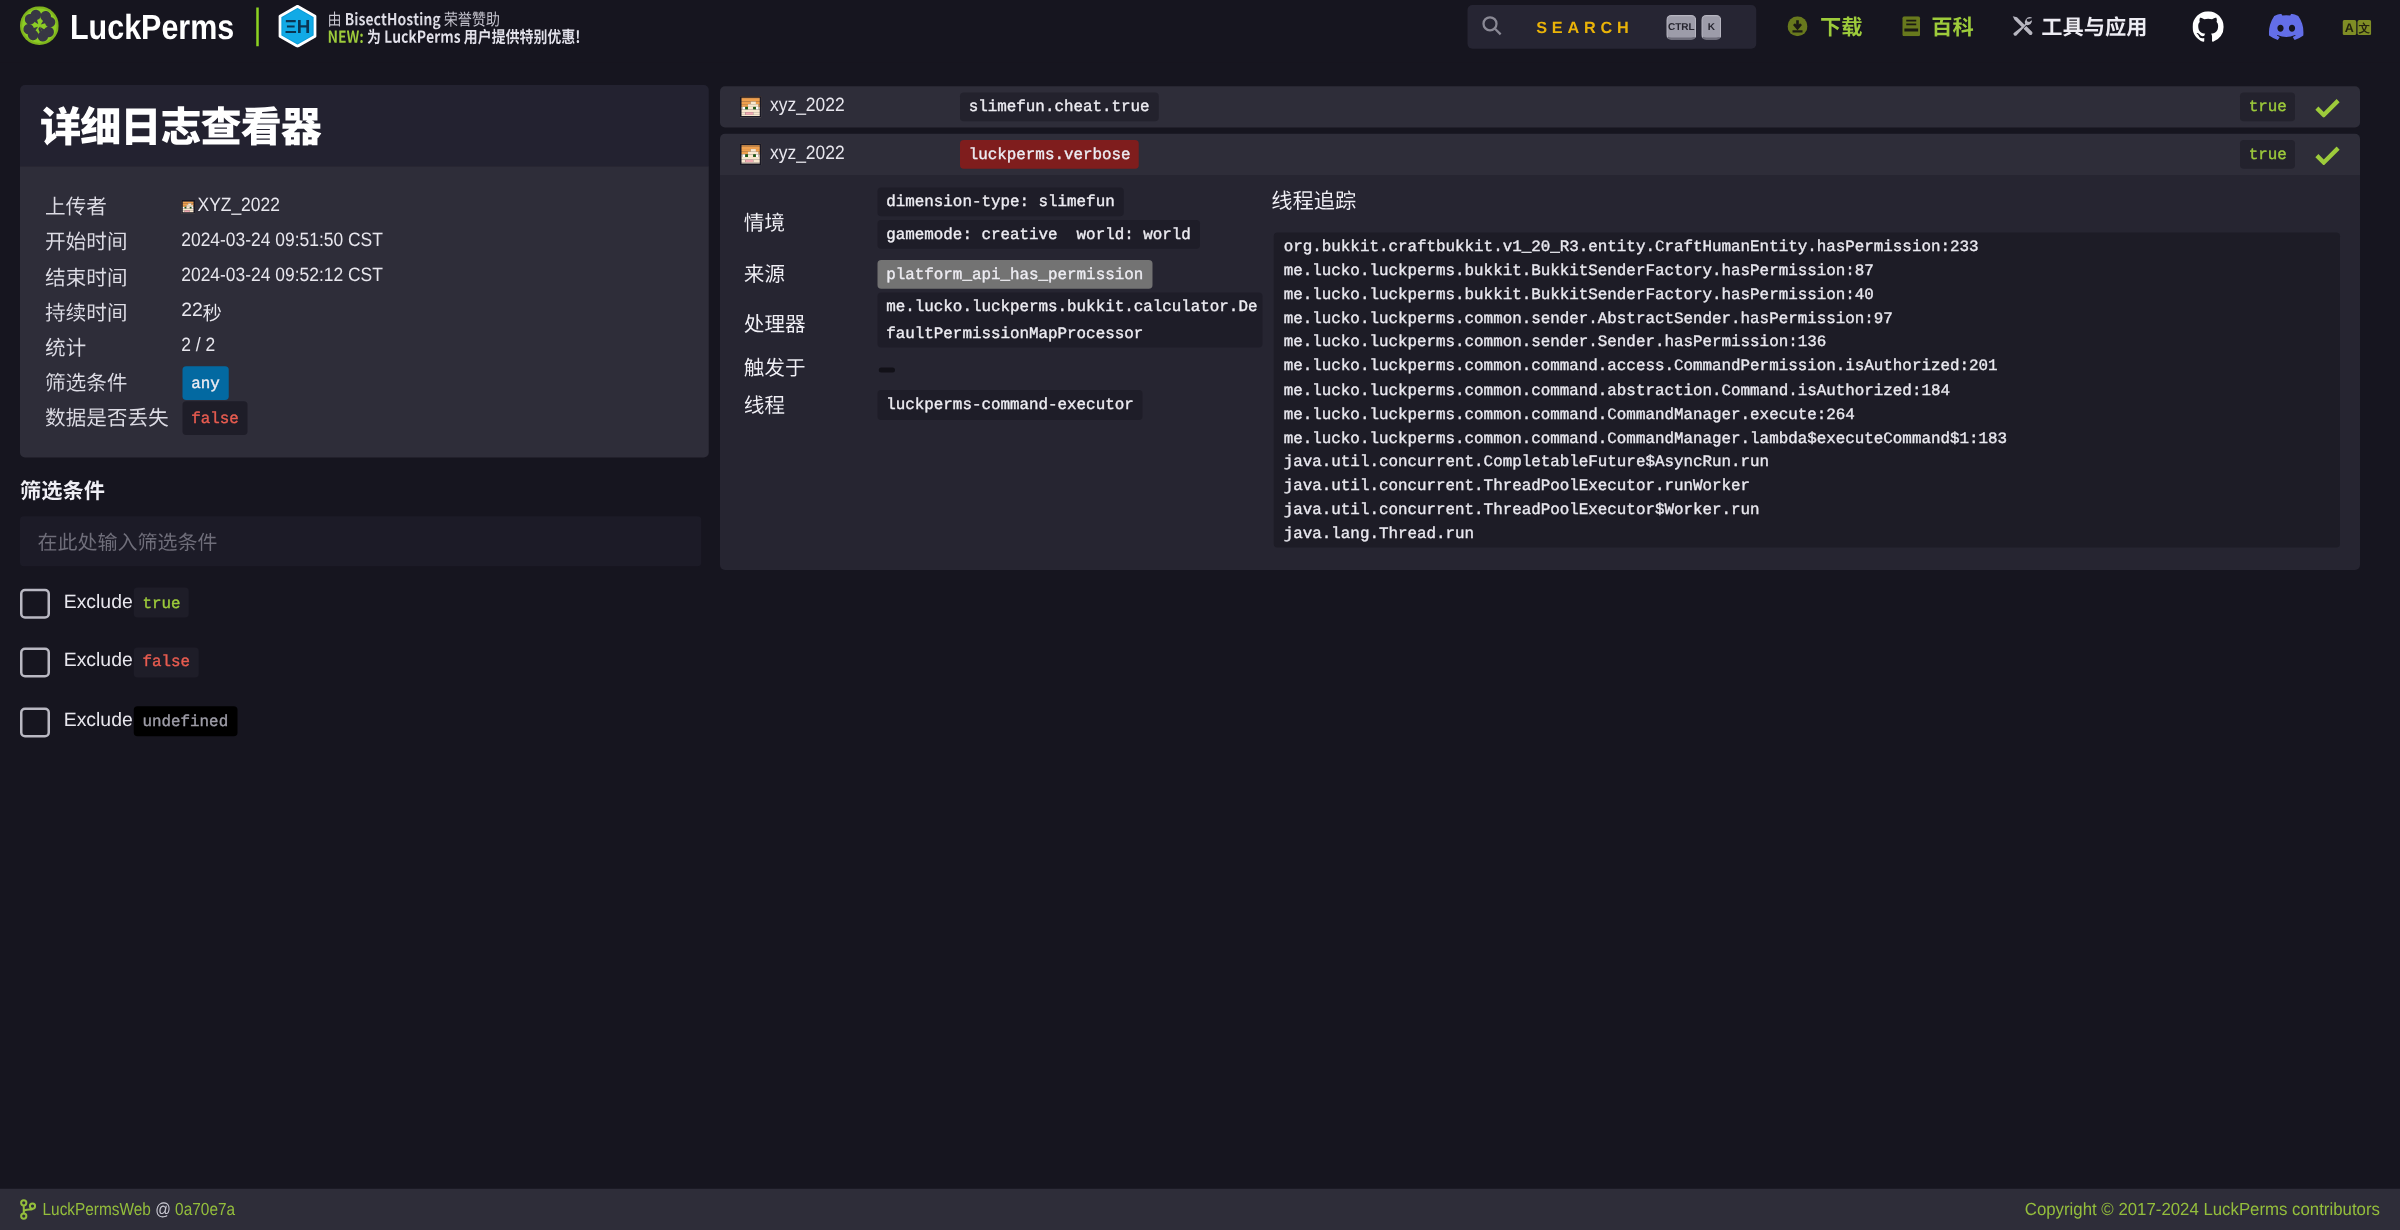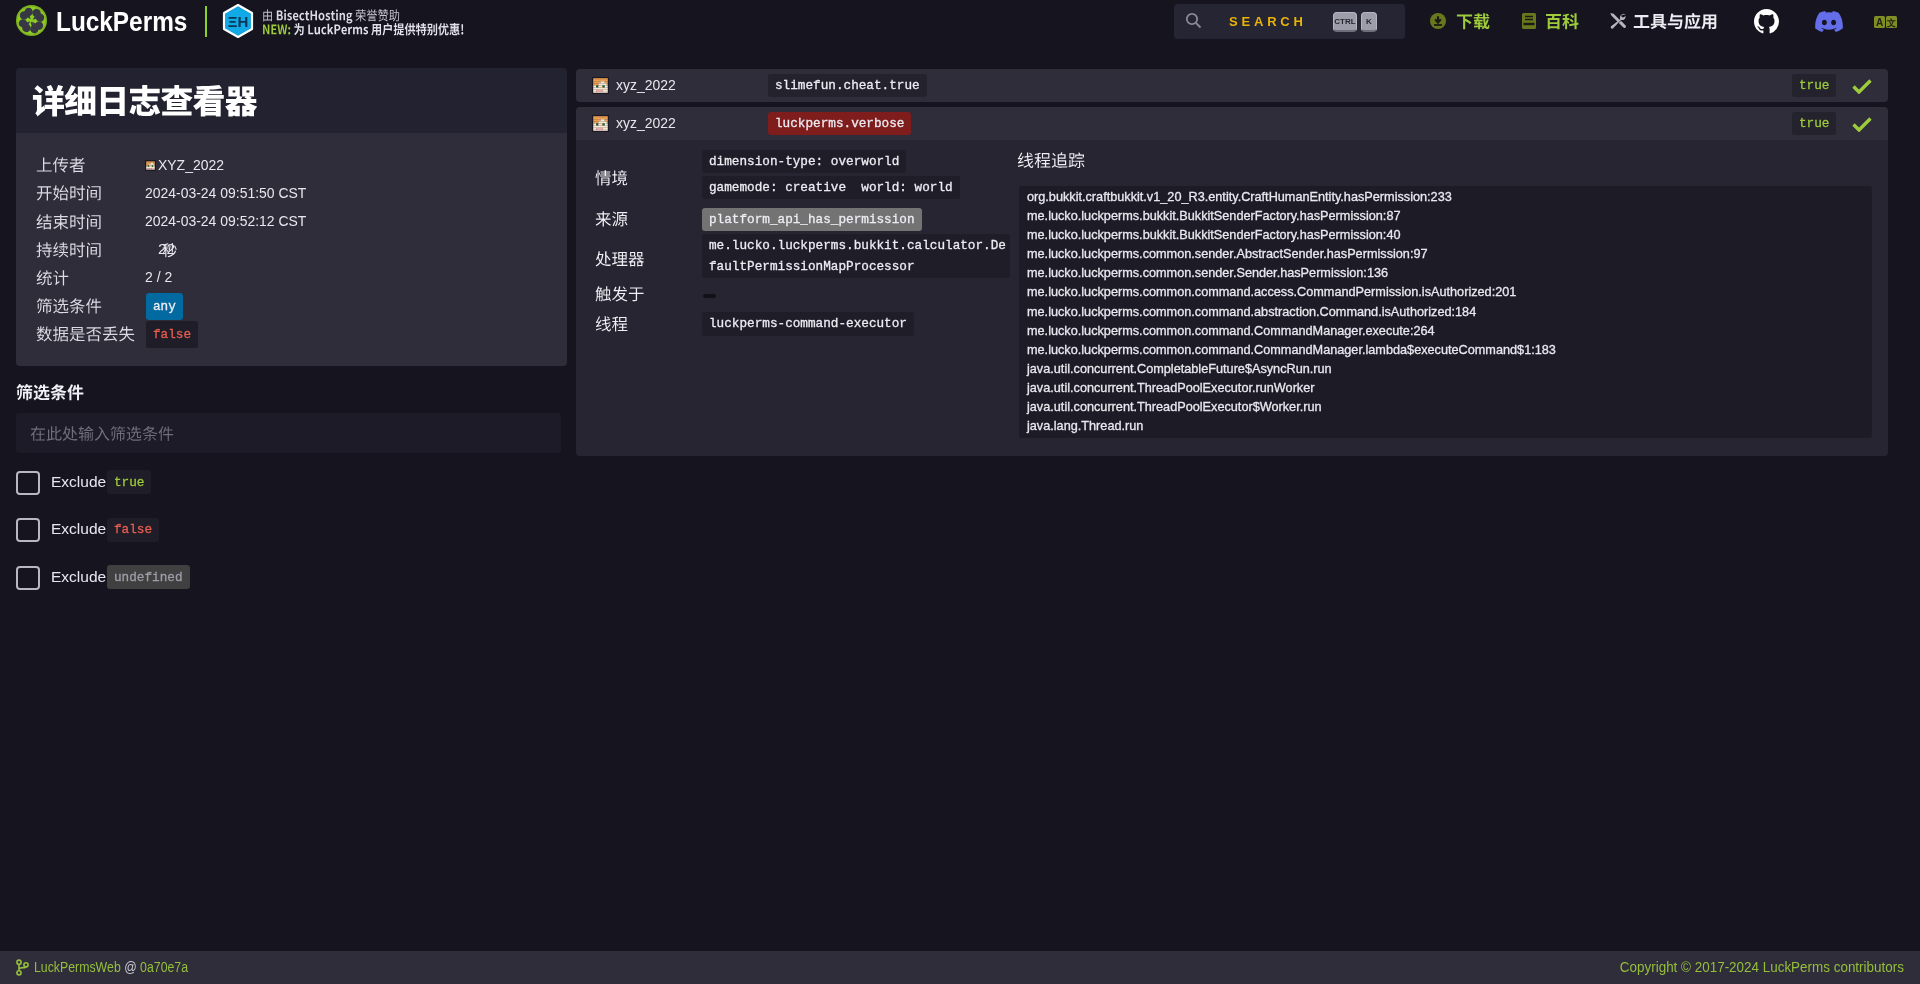--- a/index.html
+++ b/index.html
@@ -1,17 +1,17 @@
 <!DOCTYPE html>
 <html><head><meta charset="utf-8">
 <style>
 *{margin:0;padding:0;box-sizing:border-box}
 html,body{width:1920px;height:984px;background:#16151f;font-family:"Liberation Sans",sans-serif;overflow:hidden;position:relative}
 .abs{position:absolute}
-.mono{font-family:Liberation Sans, sans-serif;-webkit-text-stroke:0.3px;font-size:12.7px}
+.mono{font-family:Liberation Mono, monospace;-webkit-text-stroke:0.3px;font-size:12.7px}
 .chip{position:absolute;border-radius:3px;font-family:"Liberation Mono",monospace;-webkit-text-stroke:0.3px;font-size:12.7px;color:#edecf2;display:flex;align-items:center;padding:0 7px}
 </style></head>
 <body>
 
 <div class="abs" style="left:0;top:0;width:1920px;height:50px;background:#16151f"></div>
 <svg class="abs" style="left:16px;top:5px" width="31" height="31" viewBox="0 0 31 31">
 <circle cx="15.5" cy="15.5" r="15.5" fill="#7fb31d"></circle>
 <circle cx="15.5" cy="15.5" r="13.8" fill="#8ccc25"></circle>
 <g fill="#383744" transform="rotate(8 15.5 15.5)">
 <g>
@@ -123,42 +123,42 @@
     </svg></div>
 <div class="abs" style="left:145px;top:268.3px;font-size:15.5px;color:#e8e7ee;transform:scaleX(.9);transform-origin:left;white-space:nowrap">2 / 2</div>
 <div style="position:absolute;left:36px;top:293.2px;line-height:0;"><svg width="66.0" height="23.9" viewBox="0 0 66.0 23.9" style="">
       <path fill="#dcdbe4" d="M4.3 9.5V13.2C4.3 15.4 4.1 17.8 1.6 19.6C1.9 19.8 2.3 20.2 2.4 20.4C5.1 18.4 5.5 15.8 5.5 13.2V9.5ZM1.7 10.4V15.7H2.8V10.4ZM7 12.2V18.9H8.2V13.3H10.3V20.4H11.5V13.3H13.7V17.6C13.7 17.7 13.7 17.8 13.5 17.8C13.3 17.8 12.8 17.8 12.2 17.8C12.4 18.1 12.5 18.6 12.6 18.9C13.4 18.9 14 18.9 14.4 18.7C14.8 18.5 14.9 18.2 14.9 17.6V12.2H11.5V10.8H15.6V9.8H6.5V10.8H10.3V12.2ZM3.4 5.2C2.8 6.6 1.9 7.9 0.7 8.8C1 9 1.6 9.3 1.8 9.4C2.4 8.9 3 8.2 3.5 7.5H4.4C4.8 8.1 5.1 8.8 5.3 9.3L6.4 8.9C6.3 8.5 6 8 5.7 7.5H8.1V6.5H4C4.2 6.2 4.4 5.8 4.5 5.4ZM9.8 5.2C9.4 6.5 8.6 7.7 7.6 8.6C7.9 8.7 8.4 9.1 8.6 9.3C9.1 8.8 9.6 8.2 10 7.5H11.3C11.7 8 12.2 8.8 12.4 9.3L13.5 8.8C13.3 8.4 13 7.9 12.6 7.5H15.6V6.5H10.5C10.7 6.2 10.9 5.8 11 5.4Z M17.5 6.5C18.5 7.3 19.6 8.4 20.1 9.2L21.1 8.5C20.6 7.7 19.4 6.6 18.4 5.8ZM23.9 5.7C23.5 7.2 22.8 8.7 21.9 9.6C22.2 9.8 22.7 10.1 22.9 10.3C23.3 9.8 23.7 9.2 24 8.6H26.4V11H21.8V12.1H24.8C24.5 14.3 23.8 15.8 21.3 16.7C21.6 17 22 17.4 22.1 17.7C24.9 16.6 25.7 14.7 26 12.1H27.7V15.9C27.7 17.2 28 17.6 29.2 17.6C29.5 17.6 30.6 17.6 30.8 17.6C31.9 17.6 32.2 17 32.3 14.9C32 14.9 31.5 14.7 31.2 14.4C31.2 16.2 31.1 16.4 30.7 16.4C30.5 16.4 29.6 16.4 29.4 16.4C29 16.4 28.9 16.4 28.9 15.9V12.1H32.2V11H27.7V8.6H31.5V7.5H27.7V5.3H26.4V7.5H24.5C24.7 7 24.9 6.5 25 6ZM20.6 11.6H17.4V12.7H19.5V17.7C18.7 18.1 18 18.7 17.2 19.3L18.1 20.4C19 19.4 19.9 18.5 20.5 18.5C20.9 18.5 21.4 19 22 19.4C23.1 20.1 24.5 20.2 26.4 20.2C28 20.2 30.8 20.1 32.1 20.1C32.1 19.7 32.3 19.1 32.4 18.8C30.8 18.9 28.3 19.1 26.4 19.1C24.7 19.1 23.3 19 22.3 18.3C21.5 17.9 21.1 17.5 20.6 17.5Z M38 16.1C37.2 17.1 35.7 18.3 34.6 18.9C34.8 19.1 35.2 19.5 35.4 19.8C36.5 19.1 38.1 17.7 38.9 16.5ZM43.4 16.7C44.5 17.6 45.9 19 46.5 19.9L47.4 19.2C46.8 18.3 45.4 17 44.3 16.1ZM44 7.8C43.3 8.7 42.4 9.4 41.3 10.1C40.2 9.4 39.4 8.7 38.7 7.9L38.7 7.8ZM39.2 5.2C38.4 6.7 36.7 8.4 34.2 9.6C34.5 9.8 34.9 10.2 35.1 10.5C36.2 10 37.1 9.3 37.9 8.7C38.5 9.4 39.3 10.1 40.1 10.7C38.1 11.6 35.8 12.2 33.6 12.5C33.8 12.8 34.1 13.3 34.2 13.6C36.6 13.2 39.1 12.5 41.3 11.4C43.2 12.4 45.6 13.1 48.2 13.5C48.3 13.2 48.6 12.7 48.9 12.4C46.5 12.1 44.3 11.5 42.5 10.7C43.9 9.8 45.1 8.6 45.9 7.2L45.1 6.7L44.8 6.8H39.7C40 6.3 40.3 5.9 40.6 5.5ZM40.6 12.6V14.4H35.4V15.5H40.6V19.1C40.6 19.2 40.5 19.3 40.4 19.3C40.2 19.3 39.5 19.3 38.9 19.3C39.1 19.6 39.2 20 39.3 20.4C40.2 20.4 40.9 20.4 41.3 20.2C41.7 20 41.9 19.7 41.9 19.1V15.5H47.1V14.4H41.9V12.6Z M54.7 13.5V14.7H59.5V20.4H60.7V14.7H65.2V13.5H60.7V9.8H64.5V8.6H60.7V5.4H59.5V8.6H57.3C57.5 7.9 57.7 7.1 57.8 6.3L56.6 6.1C56.2 8.2 55.6 10.4 54.6 11.7C54.9 11.9 55.4 12.2 55.7 12.4C56.1 11.7 56.5 10.8 56.9 9.8H59.5V13.5ZM53.9 5.3C53 7.8 51.6 10.3 50 11.9C50.2 12.2 50.6 12.8 50.7 13.1C51.3 12.5 51.8 11.9 52.3 11.2V20.4H53.4V9.2C54.1 8.1 54.6 6.9 55.1 5.7Z"></path>
     </svg></div>
 <div style="position:absolute;left:36px;top:321.4px;line-height:0;"><svg width="99.0" height="23.9" viewBox="0 0 99.0 23.9" style="">
       <path fill="#dcdbe4" d="M7.3 5.6C7 6.2 6.5 7.2 6.1 7.7L6.9 8.1C7.3 7.6 7.9 6.8 8.3 6ZM1.5 6C1.9 6.7 2.3 7.6 2.5 8.2L3.4 7.8C3.3 7.2 2.8 6.3 2.4 5.7ZM6.8 14.8C6.4 15.7 5.9 16.4 5.2 17C4.6 16.7 4 16.4 3.3 16.1C3.6 15.7 3.8 15.3 4.1 14.8ZM1.8 16.6C2.6 16.9 3.5 17.3 4.4 17.7C3.3 18.5 2 19 0.7 19.3C0.9 19.6 1.2 20 1.3 20.3C2.8 19.9 4.2 19.2 5.4 18.3C5.9 18.6 6.4 18.9 6.8 19.2L7.6 18.4C7.2 18.1 6.7 17.8 6.2 17.5C7.1 16.6 7.8 15.4 8.2 14L7.5 13.7L7.3 13.8H4.6L5 12.9L3.8 12.7C3.7 13 3.6 13.4 3.4 13.8H1.2V14.8H2.9C2.5 15.5 2.2 16.1 1.8 16.6ZM4.2 5.2V8.3H0.8V9.3H3.9C3.1 10.4 1.8 11.4 0.6 11.9C0.9 12.2 1.2 12.6 1.3 12.9C2.3 12.3 3.4 11.4 4.2 10.4V12.4H5.4V10.2C6.2 10.8 7.2 11.5 7.6 11.9L8.3 11C7.9 10.8 6.5 9.8 5.6 9.3H8.8V8.3H5.4V5.2ZM10.4 5.4C10 8.3 9.2 11 7.9 12.8C8.2 12.9 8.7 13.3 8.9 13.5C9.3 12.9 9.7 12.2 10 11.4C10.4 13 10.8 14.5 11.5 15.8C10.5 17.4 9.2 18.6 7.4 19.5C7.7 19.7 8 20.2 8.1 20.5C9.8 19.6 11.1 18.4 12.1 17C12.9 18.4 13.9 19.5 15.2 20.3C15.4 20 15.8 19.5 16 19.3C14.7 18.6 13.6 17.4 12.7 15.8C13.6 14.1 14.2 12.1 14.5 9.6H15.6V8.4H10.9C11.2 7.5 11.4 6.5 11.5 5.6ZM13.3 9.6C13.1 11.5 12.7 13.1 12.1 14.5C11.5 13.1 11 11.4 10.7 9.6Z M24.5 15.2V20.4H25.6V19.8H30.7V20.4H31.8V15.2H28.6V13.1H32.3V12.1H28.6V10.2H31.7V6H23V10.9C23 13.6 22.9 17.2 21.2 19.7C21.4 19.8 21.9 20.2 22.2 20.4C23.5 18.4 24 15.6 24.2 13.1H27.4V15.2ZM24.2 7H30.5V9.2H24.2ZM24.2 10.2H27.4V12.1H24.2L24.2 10.9ZM25.6 18.7V16.2H30.7V18.7ZM19.3 5.3V8.6H17.2V9.7H19.3V13.3C18.4 13.6 17.6 13.8 17 14L17.3 15.2L19.3 14.6V18.9C19.3 19.1 19.2 19.2 19 19.2C18.8 19.2 18.1 19.2 17.4 19.2C17.6 19.5 17.7 20 17.8 20.3C18.8 20.3 19.5 20.3 19.8 20.1C20.3 19.9 20.4 19.5 20.4 18.9V14.2L22.3 13.6L22.1 12.5L20.4 13V9.7H22.3V8.6H20.4V5.3Z M36.9 9.1H45.5V10.4H36.9ZM36.9 6.9H45.5V8.2H36.9ZM35.7 5.9V11.4H46.7V5.9ZM36.8 14.2C36.4 16.6 35.3 18.4 33.6 19.6C33.9 19.8 34.3 20.2 34.5 20.4C35.6 19.7 36.5 18.6 37.1 17.3C38.4 19.6 40.6 20.1 43.9 20.1H48.4C48.5 19.7 48.7 19.2 48.9 18.9C48 18.9 44.6 18.9 44 18.9C43.3 18.9 42.6 18.9 42 18.8V16.6H47.5V15.5H42V13.6H48.6V12.5H34V13.6H40.8V18.6C39.3 18.3 38.3 17.5 37.6 16C37.8 15.5 37.9 14.9 38 14.3Z M59.1 9.8C61 10.6 63.2 11.9 64.4 12.9L65.3 11.9C64.1 11 61.8 9.7 59.9 9ZM52.4 14.2V20.4H53.7V19.6H61.9V20.4H63.2V14.2ZM53.7 18.5V15.3H61.9V18.5ZM50.6 6.2V7.4H57.9C56 9.4 53 11 50.1 11.9C50.4 12.2 50.8 12.8 51 13.1C53.1 12.3 55.3 11.1 57.1 9.7V13.7H58.4V8.6C58.8 8.2 59.2 7.8 59.6 7.4H64.9V6.2Z M79.4 5.3C76.8 6 71.9 6.3 67.8 6.5C68 6.8 68.1 7.3 68.2 7.6C69.9 7.6 71.8 7.5 73.6 7.4V9.4H68.3V10.6H73.6V12.8H67V14H72.4C71.2 15.6 69.7 17.2 69.2 17.6C68.7 18.1 68.4 18.4 68 18.5C68.1 18.8 68.3 19.5 68.4 19.7C69 19.5 69.9 19.4 79 18.7C79.4 19.3 79.7 19.9 80 20.4L81.2 19.8C80.5 18.4 79 16.4 77.6 14.9L76.5 15.4C77.1 16 77.7 16.9 78.3 17.7L70.3 18.2C71.5 17.1 72.7 15.7 73.8 14.2L73.2 14H81.5V12.8H74.9V10.6H80.2V9.4H74.9V7.3C76.9 7.1 78.9 6.8 80.4 6.4Z M90 5.2V8.1H86.9C87.2 7.4 87.5 6.6 87.7 5.7L86.4 5.5C85.8 7.7 84.8 9.9 83.5 11.3C83.8 11.5 84.4 11.8 84.7 12C85.3 11.3 85.8 10.4 86.3 9.4H90V10.4C90 11.1 90 11.9 89.9 12.7H83.4V13.9H89.6C88.9 16 87.2 18 83.2 19.4C83.5 19.6 83.8 20.1 84 20.4C88.2 19 90 16.8 90.8 14.4C92.1 17.5 94.2 19.5 97.7 20.4C97.9 20.1 98.2 19.6 98.5 19.3C95.2 18.5 93 16.7 91.8 13.9H98.1V12.7H91.2C91.3 11.9 91.3 11.1 91.3 10.4V9.4H96.7V8.1H91.3V5.2Z"></path>
     </svg></div>
 
 <div class="abs" style="left:158px;top:155.5px;font-size:15.5px;color:#e8e7ee;transform:scaleX(.9);transform-origin:left">XYZ_2022</div>
-<div class="abs" style="left:158px;top:240.1px;font-size:15.5px;color:#e8e7ee">22</div>
+<div class="abs" style="left:145px;top:240.1px;font-size:15.5px;color:#e8e7ee">22</div>
 <div style="position:absolute;left:162px;top:237.5px;line-height:0;"><svg width="15.5" height="22.5" viewBox="0 0 15.5 22.5" style="">
       <path fill="#e8e7ee" d="M7.6 7.6C7.4 9.3 7 11.1 6.4 12.3C6.7 12.4 7.2 12.6 7.4 12.8C8 11.5 8.4 9.6 8.7 7.8ZM12 7.7C12.7 9.1 13.5 10.8 13.7 12L14.8 11.6C14.5 10.5 13.8 8.7 13 7.4ZM13 12.6C11.9 15.6 9.4 17.4 5.6 18.2C5.8 18.4 6.1 18.9 6.2 19.2C10.3 18.2 12.9 16.3 14.1 12.9ZM9.8 5V14.6H10.9V5ZM5.8 5.2C4.6 5.7 2.6 6.2 0.8 6.5C0.9 6.7 1.1 7.1 1.1 7.4C1.8 7.3 2.5 7.2 3.3 7V9.4H0.7V10.4H3.1C2.5 12.2 1.4 14.2 0.5 15.3C0.7 15.6 0.9 16.1 1.1 16.4C1.8 15.5 2.6 13.9 3.3 12.4V19.2H4.4V12C4.9 12.8 5.5 13.8 5.8 14.2L6.4 13.3C6.2 12.9 4.8 11.2 4.4 10.7V10.4H6.6V9.4H4.4V6.8C5.2 6.6 5.9 6.4 6.5 6.1Z"></path>
     </svg></div>
 <div class="chip" style="left:146px;top:292.5px;height:27px;background:#0369a1">any</div>
 <div class="chip" style="left:146px;top:320.5px;height:27px;background:#1e1d28;color:#e85c50">false</div>
 <div style="position:absolute;left:16px;top:379.4px;line-height:0;"><svg width="68.0" height="24.6" viewBox="0 0 68.0 24.6" style="">
       <path fill="#f0eff5" d="M4.1 9.8V13.6C4.1 15.8 3.8 18.2 1.3 20C1.7 20.2 2.4 20.9 2.7 21.2C5.5 19.2 5.9 16.3 5.9 13.6V9.8ZM1.3 10.8V16.2H3V10.8ZM7 12.8V19.8H8.8V14.5H10.3V21.2H12.2V14.5H13.7V17.9C13.7 18.1 13.7 18.1 13.5 18.1C13.4 18.1 13 18.1 12.6 18.1C12.8 18.6 13 19.3 13.1 19.8C13.9 19.8 14.6 19.8 15 19.5C15.6 19.2 15.7 18.8 15.7 18V12.8H12.2V11.8H16.2V10.1H6.6V11.8H10.3V12.8ZM3.1 5.1C2.6 6.5 1.5 8 0.4 8.8C0.9 9.1 1.8 9.5 2.2 9.8C2.7 9.3 3.3 8.6 3.8 7.9H4.4C4.8 8.5 5.2 9.2 5.4 9.7L7.1 9C7 8.7 6.7 8.3 6.5 7.9H8.5V6.5H4.6C4.8 6.2 4.9 5.9 5 5.6ZM10 5.1C9.6 6.5 8.8 7.9 7.9 8.7C8.3 9 9.2 9.5 9.6 9.8C10 9.3 10.5 8.6 11 7.9H11.7C12.2 8.5 12.7 9.2 12.9 9.7L14.7 8.9C14.5 8.6 14.2 8.2 13.9 7.9H16.2V6.5H11.7C11.8 6.2 11.9 5.9 12 5.6Z M17.7 6.9C18.7 7.7 19.8 8.9 20.3 9.7L22 8.4C21.4 7.6 20.3 6.5 19.3 5.7ZM24.2 5.8C23.8 7.3 23.1 8.8 22.1 9.7C22.6 9.9 23.4 10.5 23.8 10.8C24.2 10.3 24.6 9.7 24.9 9.1H27V11.1H22.4V12.8H25.2C24.9 14.5 24.3 15.8 22 16.7C22.5 17.1 23 17.8 23.3 18.4C26.1 17.2 26.9 15.2 27.3 12.8H28.3V15.8C28.3 17.6 28.7 18.2 30.3 18.2C30.6 18.2 31.3 18.2 31.6 18.2C32.8 18.2 33.4 17.7 33.6 15.4C33 15.2 32.1 14.9 31.8 14.6C31.7 16.1 31.7 16.4 31.4 16.4C31.2 16.4 30.8 16.4 30.7 16.4C30.4 16.4 30.4 16.3 30.4 15.8V12.8H33.3V11.1H29.1V9.1H32.6V7.4H29.1V5.4H27V7.4H25.7C25.9 7 26 6.6 26.1 6.2ZM21.6 11.8H17.8V13.7H19.7V18.1C19 18.4 18.2 19 17.5 19.6L18.9 21.4C19.8 20.3 20.8 19.3 21.4 19.3C21.8 19.3 22.3 19.8 23 20.3C24.1 20.9 25.5 21.1 27.5 21.1C29.2 21.1 31.7 21 33 20.9C33 20.4 33.3 19.4 33.5 18.8C31.9 19.1 29.2 19.2 27.5 19.2C25.8 19.2 24.3 19.1 23.2 18.5C22.5 18 22.1 17.6 21.6 17.5Z M38.6 16.7C37.8 17.6 36.3 18.6 35.2 19.2C35.6 19.5 36.2 20.2 36.5 20.7C37.7 19.9 39.3 18.6 40.2 17.4ZM44.7 17.7C45.7 18.6 47.1 19.9 47.7 20.8L49.2 19.7C48.6 18.8 47.2 17.5 46.1 16.7ZM44.8 8.4C44.1 9 43.4 9.6 42.6 10.1C41.7 9.6 40.9 9 40.3 8.4ZM40.1 5.2C39.2 6.8 37.6 8.4 35.1 9.5C35.5 9.8 36.2 10.6 36.5 11C37.4 10.6 38.2 10 38.9 9.5C39.4 10 40 10.5 40.6 11C38.8 11.7 36.6 12.2 34.5 12.5C34.8 13 35.2 13.8 35.4 14.3C38 13.9 40.5 13.2 42.6 12.2C44.5 13.1 46.8 13.8 49.3 14.1C49.6 13.6 50.1 12.7 50.5 12.3C48.3 12 46.4 11.6 44.6 11C46 10 47.1 8.8 47.9 7.4L46.6 6.5L46.2 6.6H41.6C41.9 6.3 42.1 6 42.3 5.6ZM41.4 13.3V14.6H36.4V16.4H41.4V19.2C41.4 19.4 41.4 19.4 41.2 19.4C40.9 19.4 40.2 19.4 39.6 19.4C39.8 19.9 40.1 20.7 40.2 21.2C41.3 21.2 42.1 21.2 42.7 20.9C43.3 20.6 43.5 20.1 43.5 19.2V16.4H48.8V14.6H43.5V13.3Z M56.4 13.5V15.5H61V21.2H63V15.5H67.4V13.5H63V10.6H66.6V8.5H63V5.5H61V8.5H59.6C59.8 7.9 59.9 7.3 60.1 6.6L58.1 6.2C57.7 8.3 57 10.5 56.1 11.8C56.6 12 57.4 12.5 57.9 12.8C58.2 12.2 58.6 11.4 58.9 10.6H61V13.5ZM55.1 5.3C54.3 7.7 52.8 10.2 51.3 11.7C51.7 12.2 52.2 13.3 52.4 13.8C52.8 13.5 53.1 13.1 53.4 12.6V21.2H55.4V9.6C56 8.4 56.6 7.2 57.1 5.9Z"></path>
     </svg></div>
 <div class="abs" style="left:16px;top:413px;width:545px;height:40px;background:#1c1b27;border-radius:3px"></div>
 <div style="position:absolute;left:30px;top:420.5px;line-height:0;"><svg width="144.0" height="23.2" viewBox="0 0 144.0 23.2" style="">
       <path fill="#6f6e7a" d="M6.3 5.2C6 6 5.7 6.8 5.4 7.6H1V8.8H4.9C3.9 10.8 2.4 12.7 0.6 14C0.8 14.3 1.1 14.8 1.2 15.1C1.9 14.6 2.5 14.1 3.1 13.5V19.8H4.3V12.1C5 11.1 5.7 9.9 6.2 8.8H15V7.6H6.7C7 6.9 7.3 6.2 7.5 5.5ZM9.6 9.6V12.7H6V13.8H9.6V18.4H5.3V19.5H15V18.4H10.8V13.8H14.4V12.7H10.8V9.6Z M16.7 18.4 16.9 19.7C18.9 19.3 21.9 18.7 24.6 18.2L24.5 17L22.2 17.4V11.3H24.5V10.1H22.2V5.2H21V17.7L19.2 18V8.4H18V18.2ZM25.3 5.2V17.2C25.3 18.9 25.7 19.4 27.2 19.4C27.5 19.4 29.3 19.4 29.6 19.4C31.1 19.4 31.4 18.5 31.5 15.9C31.2 15.8 30.7 15.6 30.4 15.3C30.3 17.6 30.2 18.2 29.5 18.2C29.2 18.2 27.6 18.2 27.3 18.2C26.7 18.2 26.6 18 26.6 17.2V12.2C28.1 11.5 29.8 10.5 31 9.6L30 8.6C29.2 9.4 27.9 10.3 26.6 11V5.2Z M38.8 8.8C38.5 11.1 38 12.9 37.2 14.4C36.5 13.3 36 11.9 35.6 10.2C35.7 9.7 35.9 9.3 36 8.8ZM35.5 5.2C35.1 8.4 34.1 11.4 32.8 13C33.2 13.2 33.6 13.5 33.8 13.7C34.2 13.2 34.6 12.5 35 11.7C35.4 13.3 35.9 14.5 36.5 15.5C35.5 17.1 34.1 18.2 32.5 19C32.8 19.1 33.3 19.6 33.5 19.9C35 19.1 36.3 18.1 37.3 16.6C39.3 18.9 41.8 19.4 44.6 19.4H46.9C47 19 47.2 18.4 47.4 18.1C46.8 18.2 45.2 18.2 44.7 18.2C42.2 18.2 39.8 17.7 38 15.5C39.1 13.6 39.8 11.1 40.2 7.9L39.4 7.7L39.1 7.7H36.3C36.5 7 36.7 6.3 36.8 5.5ZM41.8 5.2V17H43.1V10.3C44.2 11.5 45.4 13 45.9 14L47 13.4C46.3 12.2 44.8 10.4 43.5 9.1L43.1 9.3V5.2Z M59.7 11.4V17.2H60.7V11.4ZM61.8 10.9V18.5C61.8 18.7 61.7 18.7 61.5 18.8C61.3 18.8 60.7 18.8 60 18.7C60.1 19 60.2 19.5 60.3 19.7C61.2 19.7 61.9 19.7 62.2 19.6C62.6 19.4 62.8 19.1 62.8 18.5V10.9ZM49.1 13.3C49.3 13.2 49.7 13.1 50.2 13.1H51.5V15.3C50.4 15.6 49.4 15.8 48.7 15.9L48.9 17.1L51.5 16.4V19.9H52.6V16.1L53.9 15.8L53.8 14.8L52.6 15.1V13.1H53.8V12H52.6V9.6H51.5V12H50.1C50.5 10.9 50.9 9.5 51.2 8.2H53.9V7.1H51.5C51.6 6.5 51.7 5.9 51.8 5.4L50.7 5.2C50.6 5.8 50.5 6.5 50.4 7.1H48.8V8.2H50.2C49.9 9.5 49.6 10.6 49.5 11C49.2 11.7 49 12.2 48.8 12.3C48.9 12.6 49.1 13.1 49.1 13.3ZM58.5 5.1C57.5 6.8 55.5 8.4 53.6 9.3C53.9 9.5 54.2 9.9 54.4 10.2C54.8 9.9 55.2 9.7 55.6 9.4V10.1H61.6V9.3C62 9.5 62.4 9.8 62.8 10C63 9.7 63.3 9.3 63.6 9.1C61.9 8.3 60.4 7.4 59.2 6.1L59.5 5.5ZM56.1 9.1C57 8.4 57.8 7.7 58.5 6.9C59.4 7.8 60.2 8.5 61.2 9.1ZM57.8 12.1V13.4H55.6V12.1ZM54.6 11.1V19.8H55.6V16.5H57.8V18.6C57.8 18.8 57.8 18.8 57.7 18.8C57.5 18.8 57.1 18.8 56.6 18.8C56.7 19.1 56.9 19.5 56.9 19.8C57.6 19.8 58.1 19.8 58.4 19.6C58.8 19.4 58.8 19.1 58.8 18.6V11.1ZM55.6 14.3H57.8V15.6H55.6Z M68.7 6.5C69.8 7.3 70.6 8.2 71.3 9.1C70.3 13.7 68.3 17 64.7 18.8C65 19 65.5 19.5 65.8 19.8C69 17.9 71.1 14.9 72.3 10.7C74 14 75.2 17.7 78.8 19.7C78.9 19.3 79.2 18.7 79.4 18.4C74.1 15.2 74.6 9.2 69.5 5.5Z M84.2 9.3V12.8C84.2 15 84 17.4 81.5 19.1C81.8 19.3 82.2 19.6 82.4 19.9C85 18 85.3 15.4 85.3 12.9V9.3ZM81.6 10.2V15.3H82.7V10.2ZM86.8 11.9V18.4H87.9V13H90V19.9H91.1V13H93.3V17.1C93.3 17.3 93.3 17.3 93.1 17.3C92.9 17.4 92.4 17.4 91.8 17.3C92 17.6 92.1 18.1 92.2 18.4C93 18.4 93.6 18.4 94 18.2C94.4 18 94.4 17.7 94.4 17.1V11.9H91.1V10.6H95.1V9.5H86.3V10.6H90V11.9ZM83.3 5.1C82.8 6.5 81.8 7.8 80.7 8.6C81 8.8 81.5 9.1 81.7 9.2C82.3 8.7 82.9 8.1 83.4 7.3H84.3C84.6 7.9 85 8.6 85.1 9.1L86.2 8.7C86.1 8.3 85.8 7.8 85.5 7.3H87.8V6.4H83.9C84.1 6.1 84.3 5.7 84.4 5.4ZM89.5 5.1C89.1 6.4 88.3 7.6 87.4 8.4C87.7 8.5 88.2 8.9 88.4 9.1C88.9 8.6 89.3 8 89.7 7.3H90.9C91.4 7.9 91.9 8.6 92.1 9.1L93.1 8.6C92.9 8.2 92.6 7.8 92.2 7.3H95.1V6.4H90.2C90.4 6.1 90.5 5.7 90.6 5.4Z M97 6.4C97.9 7.1 99 8.3 99.5 9L100.4 8.3C99.9 7.5 98.8 6.4 97.9 5.7ZM103.1 5.6C102.8 7.1 102.1 8.5 101.2 9.4C101.5 9.6 102 9.9 102.2 10.1C102.6 9.6 103 9 103.3 8.4H105.6V10.8H101.1V11.8H104C103.7 13.9 103.1 15.4 100.7 16.3C100.9 16.5 101.3 17 101.4 17.3C104.1 16.2 104.9 14.4 105.2 11.8H106.9V15.5C106.9 16.8 107.1 17.1 108.3 17.1C108.6 17.1 109.7 17.1 109.9 17.1C110.9 17.1 111.2 16.6 111.3 14.6C111 14.5 110.5 14.3 110.3 14.1C110.2 15.8 110.2 16 109.8 16C109.6 16 108.7 16 108.5 16C108.1 16 108 15.9 108 15.5V11.8H111.2V10.8H106.8V8.4H110.5V7.4H106.8V5.2H105.6V7.4H103.8C104 6.9 104.1 6.4 104.3 5.9ZM100 11.3H96.9V12.4H98.9V17.3C98.2 17.6 97.4 18.2 96.7 18.8L97.5 19.9C98.4 18.9 99.3 18.1 99.9 18.1C100.2 18.1 100.7 18.5 101.4 18.9C102.4 19.5 103.7 19.7 105.6 19.7C107.2 19.7 109.9 19.6 111.1 19.5C111.1 19.2 111.3 18.6 111.5 18.3C109.9 18.4 107.4 18.6 105.6 18.6C103.9 18.6 102.6 18.5 101.6 17.9C100.8 17.4 100.4 17 100 17Z M116.8 15.7C116 16.7 114.6 17.8 113.5 18.4C113.8 18.6 114.1 19 114.3 19.3C115.4 18.6 116.9 17.3 117.8 16.1ZM122.1 16.3C123.2 17.2 124.5 18.5 125.1 19.4L126 18.7C125.4 17.8 124 16.5 122.9 15.7ZM122.7 7.7C122 8.5 121.1 9.2 120 9.8C119 9.2 118.2 8.6 117.5 7.7L117.6 7.7ZM118 5.1C117.2 6.6 115.6 8.2 113.2 9.4C113.5 9.6 113.8 10 114 10.3C115.1 9.7 115.9 9.1 116.7 8.5C117.3 9.2 118.1 9.9 118.9 10.4C117 11.3 114.7 11.9 112.6 12.2C112.8 12.5 113 13 113.1 13.3C115.5 12.9 118 12.2 120 11.1C121.9 12.1 124.2 12.8 126.7 13.2C126.9 12.9 127.2 12.4 127.4 12.1C125.1 11.8 123 11.3 121.2 10.4C122.6 9.5 123.7 8.4 124.5 7.1L123.7 6.6L123.5 6.6H118.5C118.8 6.2 119.1 5.8 119.4 5.4ZM119.4 12.3V14H114.4V15.1H119.4V18.6C119.4 18.7 119.3 18.8 119.1 18.8C119 18.8 118.3 18.8 117.7 18.8C117.9 19.1 118 19.5 118.1 19.8C119 19.8 119.6 19.8 120 19.6C120.5 19.5 120.6 19.2 120.6 18.6V15.1H125.6V14H120.6V12.3Z M133.1 13.1V14.3H137.7V19.9H138.9V14.3H143.2V13.1H138.9V9.6H142.5V8.4H138.9V5.4H137.7V8.4H135.5C135.7 7.7 135.9 7 136.1 6.2L134.9 6C134.5 8.1 133.9 10.1 132.9 11.4C133.2 11.6 133.7 11.9 134 12.1C134.4 11.4 134.8 10.5 135.1 9.6H137.7V13.1ZM132.3 5.2C131.4 7.6 130 10 128.5 11.6C128.7 11.9 129.1 12.5 129.2 12.8C129.7 12.2 130.2 11.6 130.7 10.9V19.8H131.8V9C132.4 7.9 133 6.7 133.4 5.6Z"></path>
     </svg></div>
 <div class="abs" style="left:16px;top:470.5px;width:24px;height:24px;border:2px solid #b9b8c2;border-radius:4px"></div>
 <div class="abs" style="left:51px;top:472.5px;font-size:15.5px;color:#e8e7ee">Exclude</div>
 <div class="chip" style="left:107px;top:470.0px;height:24px;background:#1e1d28;color:#9dcb3b">true</div>
 <div class="abs" style="left:16px;top:518px;width:24px;height:24px;border:2px solid #b9b8c2;border-radius:4px"></div>
 <div class="abs" style="left:51px;top:520.0px;font-size:15.5px;color:#e8e7ee">Exclude</div>
 <div class="chip" style="left:107px;top:517.5px;height:24px;background:#1e1d28;color:#e85c50">false</div>
 <div class="abs" style="left:16px;top:565.5px;width:24px;height:24px;border:2px solid #b9b8c2;border-radius:4px"></div>
 <div class="abs" style="left:51px;top:567.5px;font-size:15.5px;color:#e8e7ee">Exclude</div>
-<div class="chip" style="left:107px;top:565.0px;height:24px;background:#404040;color:#9e9da8">undefined</div>
+<div class="chip" style="left:107px;top:565.0px;height:24px;background:#000000;color:#9e9da8">undefined</div>
 <div class="abs" style="left:576px;top:69px;width:1312px;height:33px;background:#2e2d39;border-radius:4px"></div>
 <svg class="abs" style="left:592px;top:77.0px" width="17" height="17">
     <rect x="0.0" y="0.0" width="17.0" height="2.12" fill="#efa04e"></rect>
     <rect x="0.0" y="2.12" width="17.0" height="2.12" fill="#efa04e"></rect>
     <rect x="0.0" y="4.25" width="8.5" height="2.12" fill="#efa04e"></rect>
     <rect x="8.5" y="4.25" width="4.25" height="2.12" fill="#f9e8cf"></rect>
     <rect x="12.75" y="4.25" width="4.25" height="2.12" fill="#efa04e"></rect>
     <rect x="0.0" y="6.38" width="6.38" height="2.12" fill="#efa04e"></rect>
     <rect x="6.38" y="6.38" width="8.5" height="2.12" fill="#f9e8cf"></rect>
     <rect x="14.88" y="6.38" width="2.12" height="2.12" fill="#efa04e"></rect>
@@ -221,21 +221,21 @@
     </svg></div>
 <div style="position:absolute;left:595px;top:246.2px;line-height:0;"><svg width="49.5" height="23.9" viewBox="0 0 49.5 23.9" style="">
       <path fill="#f0eff5" d="M7 9C6.7 11.3 6.1 13.2 5.3 14.8C4.7 13.7 4.1 12.2 3.7 10.4C3.9 9.9 4 9.5 4.2 9ZM3.6 5.3C3.2 8.5 2.2 11.7 0.9 13.4C1.2 13.5 1.6 13.9 1.9 14.1C2.3 13.5 2.7 12.8 3.1 12C3.5 13.6 4 14.9 4.7 15.9C3.6 17.5 2.2 18.7 0.6 19.5C0.9 19.7 1.4 20.2 1.6 20.4C3.1 19.7 4.4 18.5 5.5 17C7.5 19.4 10.1 19.9 13 19.9H15.4C15.5 19.5 15.7 18.9 15.9 18.6C15.3 18.6 13.6 18.6 13.1 18.6C10.5 18.6 8 18.2 6.2 15.9C7.3 13.9 8.1 11.3 8.4 8L7.6 7.8L7.4 7.9H4.5C4.6 7.1 4.8 6.4 4.9 5.6ZM10.1 5.3V17.4H11.5V10.5C12.6 11.8 13.8 13.4 14.4 14.4L15.5 13.7C14.7 12.5 13.2 10.7 11.9 9.3L11.5 9.5V5.3Z M24.4 10.2H26.9V12.3H24.4ZM28 10.2H30.5V12.3H28ZM24.4 7.1H26.9V9.2H24.4ZM28 7.1H30.5V9.2H28ZM21.7 18.7V19.9H32.5V18.7H28.1V16.5H31.9V15.3H28.1V13.4H31.7V6H23.2V13.4H26.8V15.3H23V16.5H26.8V18.7ZM17.1 17.5 17.4 18.7C18.8 18.2 20.7 17.6 22.5 17L22.3 15.8L20.5 16.4V12.3H22.2V11.1H20.5V7.5H22.4V6.4H17.3V7.5H19.3V11.1H17.4V12.3H19.3V16.8C18.5 17 17.7 17.3 17.1 17.5Z M36.2 7.1H39V9.4H36.2ZM43.3 7.1H46.2V9.4H43.3ZM43.1 11.1C43.8 11.4 44.6 11.8 45.2 12.2H40.5C40.8 11.6 41.2 11.1 41.4 10.6L40.2 10.3V6H35.1V10.5H40.1C39.8 11 39.5 11.6 39 12.2H33.9V13.3H37.9C36.8 14.3 35.3 15.2 33.5 15.8C33.7 16.1 34.1 16.5 34.2 16.8L35.1 16.4V20.4H36.3V19.9H39V20.3H40.2V15.3H37.1C38 14.7 38.9 14 39.5 13.3H42.6C43.3 14 44.2 14.7 45.2 15.3H42.2V20.4H43.3V19.9H46.2V20.3H47.4V16.4L48.2 16.7C48.4 16.4 48.8 15.9 49 15.7C47.2 15.2 45.4 14.3 44.1 13.3H48.7V12.2H45.8L46.2 11.7C45.7 11.3 44.6 10.8 43.8 10.5ZM42.1 6V10.5H47.4V6ZM36.3 18.9V16.4H39V18.9ZM43.3 18.9V16.4H46.2V18.9Z"></path>
     </svg></div>
 <div style="position:absolute;left:595px;top:280.7px;line-height:0;"><svg width="49.5" height="23.9" viewBox="0 0 49.5 23.9" style="">
       <path fill="#f0eff5" d="M4.2 10.4V12.4H2.8V10.4ZM5.1 10.4H6.6V12.4H5.1ZM2.7 9.4C3 8.9 3.3 8.3 3.5 7.7H5.5C5.3 8.3 5 8.9 4.8 9.4ZM3.1 5.2C2.6 7.3 1.7 9.2 0.5 10.5C0.8 10.7 1.3 11 1.5 11.2L1.7 10.9V13.8C1.7 15.7 1.7 18.1 0.6 19.9C0.9 20 1.3 20.3 1.5 20.4C2.2 19.3 2.5 17.7 2.7 16.3H4.2V19.9H5.1V16.3H6.6V19C6.6 19.2 6.6 19.2 6.4 19.2C6.3 19.2 5.9 19.2 5.4 19.2C5.6 19.5 5.8 19.9 5.8 20.2C6.5 20.2 6.9 20.2 7.2 20C7.5 19.8 7.6 19.5 7.6 19V9.4H5.9C6.3 8.7 6.7 7.9 7 7.1L6.2 6.7L6.1 6.7H3.9C4 6.3 4.2 5.9 4.3 5.5ZM4.2 13.3V15.3H2.8C2.8 14.8 2.8 14.3 2.8 13.8V13.3ZM5.1 13.3H6.6V15.3H5.1ZM11.1 5.3V8.4H8.4V14.6H11.1V18.1L7.9 18.5L8.1 19.7C9.8 19.5 12.1 19.2 14.5 18.8C14.7 19.4 14.8 19.9 14.9 20.3L16 20C15.7 18.8 14.9 17 14.1 15.5L13.2 15.9C13.5 16.4 13.8 17.1 14.1 17.8L12.3 18V14.6H15.1V8.4H12.3V5.3ZM9.4 9.4H11.2V13.5H9.4ZM12.2 9.4H14V13.5H12.2Z M27.6 6.1C28.3 6.8 29.3 7.9 29.7 8.5L30.7 7.8C30.2 7.2 29.3 6.2 28.6 5.5ZM18.9 10.5C19 10.3 19.6 10.2 20.6 10.2H23C21.9 13.6 20 16.3 17 18.2C17.3 18.4 17.8 18.9 17.9 19.1C20.1 17.8 21.6 16.1 22.8 14.1C23.4 15.3 24.3 16.4 25.3 17.3C23.8 18.3 22.2 19 20.5 19.4C20.7 19.7 21 20.1 21.1 20.5C23 19.9 24.7 19.2 26.2 18.1C27.7 19.2 29.5 20 31.6 20.5C31.8 20.1 32.1 19.6 32.4 19.4C30.4 19 28.6 18.3 27.2 17.3C28.6 16 29.7 14.4 30.4 12.3L29.6 11.9L29.4 12H23.8C24 11.4 24.2 10.8 24.4 10.2H31.8L31.9 9H24.7C25 7.9 25.2 6.7 25.4 5.4L24 5.2C23.8 6.5 23.6 7.8 23.3 9H20.3C20.7 8.1 21.2 7 21.5 5.9L20.2 5.7C19.9 7 19.3 8.3 19.1 8.6C18.9 9 18.7 9.2 18.5 9.3C18.6 9.6 18.8 10.2 18.9 10.5ZM26.2 16.6C25.1 15.6 24.2 14.5 23.5 13.1H28.7C28.1 14.5 27.3 15.6 26.2 16.6Z M35 6.4V7.6H40.8V11.8H33.9V13.1H40.8V18.6C40.8 19 40.6 19.1 40.3 19.1C39.9 19.1 38.6 19.1 37.3 19C37.5 19.4 37.7 20 37.8 20.3C39.5 20.3 40.6 20.3 41.2 20.1C41.8 19.9 42.1 19.5 42.1 18.6V13.1H48.6V11.8H42.1V7.6H47.5V6.4Z"></path>
     </svg></div>
 <div style="position:absolute;left:595px;top:310.5px;line-height:0;"><svg width="33.0" height="23.9" viewBox="0 0 33.0 23.9" style="">
       <path fill="#f0eff5" d="M0.9 18.2 1.2 19.4C2.7 18.9 4.7 18.3 6.6 17.8L6.4 16.7C4.4 17.3 2.3 17.9 0.9 18.2ZM11.6 6.2C12.4 6.6 13.5 7.3 14 7.7L14.7 7C14.2 6.5 13.2 5.9 12.3 5.5ZM1.2 12.1C1.4 12 1.8 11.9 3.8 11.6C3.1 12.7 2.5 13.5 2.1 13.9C1.6 14.5 1.3 14.9 0.9 15C1 15.3 1.2 15.8 1.3 16.1C1.6 15.9 2.2 15.7 6.3 14.9C6.3 14.6 6.3 14.2 6.3 13.9L3.1 14.4C4.3 13 5.6 11.1 6.6 9.3L5.6 8.7C5.3 9.3 4.9 9.9 4.5 10.5L2.4 10.8C3.4 9.3 4.4 7.6 5.1 5.8L3.9 5.3C3.3 7.3 2.1 9.4 1.7 9.9C1.4 10.5 1.1 10.9 0.8 10.9C0.9 11.3 1.1 11.9 1.2 12.1ZM14.6 13.3C14 14.4 13.1 15.3 12 16.2C11.7 15.3 11.5 14.2 11.4 13L15.6 12.3L15.4 11.2L11.2 11.9C11.1 11.2 11 10.5 11 9.8L15.1 9.1L14.9 8L10.9 8.6C10.9 7.5 10.9 6.4 10.9 5.2H9.6C9.7 6.4 9.7 7.6 9.8 8.8L7.1 9.2L7.3 10.3L9.8 9.9C9.9 10.7 9.9 11.4 10 12.2L6.8 12.7L7 13.9L10.2 13.3C10.4 14.6 10.6 15.9 11 16.9C9.6 17.8 8 18.6 6.3 19.1C6.6 19.4 6.9 19.8 7.1 20.1C8.6 19.6 10.1 18.9 11.4 18C12.1 19.5 13 20.4 14.1 20.4C15.3 20.4 15.7 19.8 15.9 18C15.6 17.9 15.2 17.6 15 17.3C14.9 18.8 14.7 19.2 14.3 19.2C13.5 19.2 12.9 18.5 12.4 17.3C13.7 16.3 14.9 15.1 15.7 13.8Z M25.3 7H30.3V10H25.3ZM24.1 5.9V11.1H31.5V5.9ZM23.9 15.7V16.7H27.1V18.9H22.8V20H32.4V18.9H28.3V16.7H31.7V15.7H28.3V13.7H32V12.6H23.5V13.7H27.1V15.7ZM22.5 5.5C21.2 6 19.1 6.5 17.2 6.8C17.4 7.1 17.5 7.5 17.6 7.8C18.3 7.7 19.2 7.5 20 7.4V9.9H17.3V11H19.8C19.2 12.9 18 15.1 17 16.3C17.2 16.6 17.5 17.1 17.6 17.4C18.4 16.4 19.3 14.7 20 13.1V20.4H21.2V13.3C21.8 14 22.4 14.9 22.7 15.3L23.5 14.3C23.1 14 21.7 12.5 21.2 12.1V11H23.3V9.9H21.2V7.1C22 6.9 22.7 6.7 23.3 6.4Z"></path>
     </svg></div>
-<div class="chip" style="left:702px;top:150px;height:23px;background:#1e1d28">dimension-type: overworld</div>
+<div class="chip" style="left:702px;top:150px;height:23px;background:#1e1d28">dimension-type: slimefun</div>
 <div class="chip" style="left:702px;top:176px;height:23px;background:#1e1d28">gamemode: creative&nbsp;&nbsp;world: world</div>
 <div class="chip" style="left:702px;top:207.5px;height:23px;background:#737373">platform_api_has_permission</div>
 <div class="chip" style="left:702px;top:233.5px;width:308px;height:44px;background:#1e1d28;display:block;padding:1px 0 1px 7px;line-height:21.4px;word-break:break-all">me.lucko.luckperms.bukkit.calculator.DefaultPermissionMapProcessor</div>
 <div class="abs" style="left:703px;top:294px;width:13px;height:3.5px;background:#121118;border-radius:2px"></div>
 <div class="chip" style="left:702px;top:311.5px;height:24px;background:#1e1d28">luckperms-command-executor</div>
 <div style="position:absolute;left:1017px;top:146.8px;line-height:0;"><svg width="68.0" height="24.6" viewBox="0 0 68.0 24.6" style="">
       <path fill="#f0eff5" d="M0.9 18.8 1.2 20C2.8 19.5 4.8 18.9 6.8 18.3L6.6 17.3C4.5 17.8 2.3 18.4 0.9 18.8ZM12 6.4C12.8 6.8 13.9 7.5 14.4 8L15.2 7.2C14.6 6.7 13.5 6.1 12.7 5.7ZM1.2 12.5C1.5 12.4 1.9 12.3 3.9 12C3.2 13.1 2.5 14 2.2 14.3C1.7 14.9 1.3 15.4 0.9 15.4C1.1 15.8 1.3 16.4 1.3 16.6C1.7 16.4 2.3 16.2 6.5 15.4C6.5 15.1 6.5 14.6 6.5 14.3L3.1 14.9C4.4 13.4 5.7 11.5 6.8 9.6L5.7 9C5.4 9.6 5 10.3 4.7 10.9L2.5 11.1C3.5 9.7 4.5 7.8 5.3 6L4.1 5.5C3.4 7.5 2.1 9.7 1.8 10.2C1.4 10.8 1.1 11.2 0.8 11.3C1 11.6 1.2 12.3 1.2 12.5ZM15.1 13.8C14.4 14.8 13.5 15.8 12.4 16.7C12.1 15.8 11.9 14.7 11.7 13.5L16 12.6L15.8 11.5L11.5 12.3C11.5 11.6 11.4 10.9 11.3 10.1L15.6 9.4L15.4 8.3L11.3 8.9C11.2 7.8 11.2 6.6 11.2 5.4H9.9C9.9 6.7 10 7.9 10 9.1L7.4 9.5L7.6 10.7L10.1 10.3C10.2 11 10.3 11.8 10.3 12.5L7 13.2L7.2 14.3L10.5 13.7C10.7 15.1 11 16.4 11.3 17.4C9.9 18.4 8.2 19.2 6.5 19.7C6.8 20 7.1 20.4 7.3 20.8C8.9 20.2 10.4 19.5 11.7 18.6C12.4 20.1 13.4 21 14.6 21C15.7 21 16.1 20.4 16.4 18.5C16.1 18.4 15.7 18.2 15.4 17.9C15.3 19.4 15.2 19.8 14.7 19.8C14 19.8 13.3 19.1 12.8 17.8C14.1 16.8 15.3 15.6 16.2 14.3Z M26 7.2H31.2V10.4H26ZM24.9 6.1V11.5H32.4V6.1ZM24.6 16.1V17.3H27.9V19.5H23.5V20.6H33.4V19.5H29.2V17.3H32.6V16.1H29.2V14.1H33V13H24.2V14.1H27.9V16.1ZM23.1 5.7C21.9 6.2 19.6 6.7 17.7 7.1C17.9 7.3 18.1 7.7 18.1 8C18.9 7.9 19.8 7.8 20.6 7.6V10.2H17.8V11.4H20.4C19.8 13.4 18.6 15.6 17.5 16.8C17.7 17.1 18 17.6 18.1 17.9C19 16.9 19.9 15.2 20.6 13.5V21H21.9V13.7C22.4 14.4 23.1 15.3 23.4 15.8L24.2 14.8C23.8 14.4 22.4 12.9 21.9 12.5V11.4H24V10.2H21.9V7.3C22.7 7.1 23.4 6.9 24 6.6Z M35.3 6.7C36.2 7.5 37.3 8.6 37.8 9.3L38.8 8.6C38.2 7.9 37.1 6.7 36.2 6ZM40.7 7.2V18.2L41.9 18.2H49.2V13.3H41.9V11.7H48.6V7.2H44.8C45 6.7 45.2 6.1 45.4 5.5L44 5.3C43.9 5.8 43.7 6.6 43.5 7.2ZM41.9 8.3H47.3V10.6H41.9ZM41.9 14.4H48V17.1H41.9ZM38.5 11.4H34.8V12.6H37.2V18.2C36.5 18.4 35.6 19.1 34.8 19.8L35.6 20.9C36.4 20 37.3 19.2 37.9 19.2C38.2 19.2 38.7 19.6 39.3 20C40.4 20.6 41.9 20.7 43.8 20.7C45.6 20.7 48.6 20.7 50.1 20.6C50.2 20.2 50.4 19.6 50.5 19.3C48.7 19.5 45.9 19.6 43.9 19.6C42 19.6 40.6 19.5 39.6 18.9C39.1 18.6 38.7 18.4 38.5 18.2Z M59.6 10.6V11.7H65.6V10.6ZM59.6 15.9C59.1 17.1 58.2 18.4 57.3 19.3C57.6 19.5 58 19.9 58.2 20.1C59.1 19.1 60.1 17.6 60.8 16.3ZM64.3 16.4C65.1 17.5 66 19 66.4 19.9L67.5 19.4C67.1 18.5 66.1 17 65.3 15.9ZM53.5 7.3H56.2V10.2H53.5ZM58.1 13.7V14.8H62V19.7C62 19.8 61.9 19.9 61.7 19.9C61.5 19.9 60.8 19.9 60.1 19.9C60.2 20.2 60.4 20.7 60.5 21C61.5 21 62.2 21 62.7 20.8C63.1 20.6 63.2 20.3 63.2 19.7V14.8H67.3V13.7ZM61.3 5.7C61.5 6.3 61.8 7 62 7.6H58.2V10.4H59.3V8.7H65.8V10.4H67V7.6H63.4C63.2 6.9 62.8 6.1 62.4 5.4ZM51.6 19 51.9 20.2C53.5 19.7 55.7 19.1 57.8 18.4L57.6 17.3L55.7 17.9V14.8H57.6V13.7H55.7V11.4H57.4V6.2H52.4V11.4H54.7V18.2L53.5 18.5V13H52.4V18.8Z"></path>
     </svg></div>
 <div class="abs mono" style="left:1019px;top:186px;width:853px;height:252px;background:#1d1c26;border-radius:3px;color:#e9e8ef;line-height:19.1px;padding:2px 0 0 8px;white-space:nowrap;overflow:hidden">org.bukkit.craftbukkit.v1_20_R3.entity.CraftHumanEntity.hasPermission:233<br>me.lucko.luckperms.bukkit.BukkitSenderFactory.hasPermission:87<br>me.lucko.luckperms.bukkit.BukkitSenderFactory.hasPermission:40<br>me.lucko.luckperms.common.sender.AbstractSender.hasPermission:97<br>me.lucko.luckperms.common.sender.Sender.hasPermission:136<br>me.lucko.luckperms.common.command.access.CommandPermission.isAuthorized:201<br>me.lucko.luckperms.common.command.abstraction.Command.isAuthorized:184<br>me.lucko.luckperms.common.command.CommandManager.execute:264<br>me.lucko.luckperms.common.command.CommandManager.lambda$executeCommand$1:183<br>java.util.concurrent.CompletableFuture$AsyncRun.run<br>java.util.concurrent.ThreadPoolExecutor.runWorker<br>java.util.concurrent.ThreadPoolExecutor$Worker.run<br>java.lang.Thread.run</div>
 <div class="abs" style="left:0;top:951px;width:1920px;height:33px;background:#2e2d39"></div>

